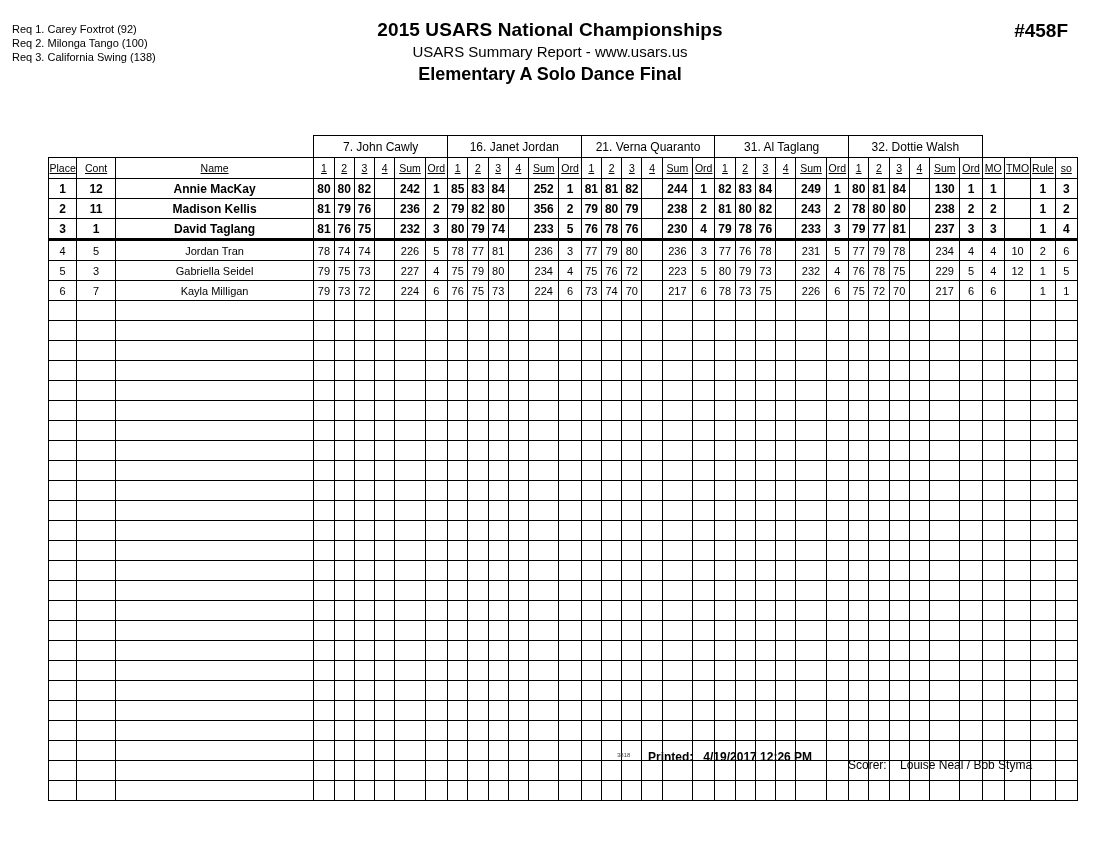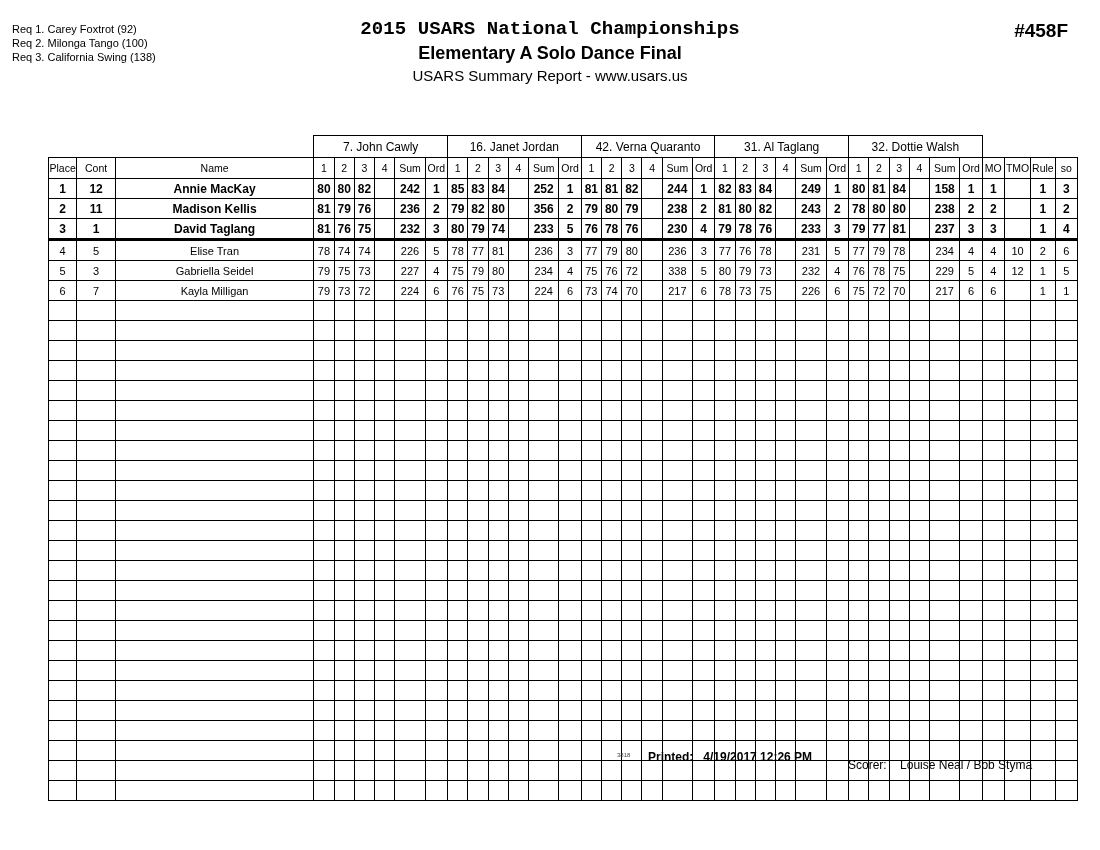--- a/index.html
+++ b/index.html
@@ -33,21 +33,20 @@
     left: 0;
     top: 18px;
     width: 1100px;
     text-align: center;
   }
   #meet-title {
     font-size: 19px;
     font-weight: bold;
     line-height: 23px;
     letter-spacing: 0.1px;
-    font-family: Liberation Mono, monospace;
   }
   #venue-line {
     font-size: 15px;
     line-height: 20px;
   }
   #event-title {
     font-size: 18px;
     font-weight: bold;
     line-height: 24px;
   }
@@ -104,20 +103,21 @@
     border-right: 1px solid #000;
   }
   td.nobox {
     border: none !important;
   }
 
   
   tr.colhead td {
     height: 20px;
     font-size: 10.5px;
+    text-decoration: underline;
   }
   td.h-left {
     text-align: left;
     padding-left: 5px;
   }
 
   
   td.ord {
     border-left: 3px solid #000;
     border-right: 3px solid #000;
@@ -170,22 +170,22 @@
 <body>
 
 <div id="req-block">
   <span class="req-line">Req  1.   Carey Foxtrot (92)</span>
   <span class="req-line">Req  2.   Milonga Tango (100)</span>
   <span class="req-line">Req  3.   California Swing (138)</span>
 </div>
 
 <div id="title-block">
   <div id="meet-title">2015 USARS National Championships</div>
+  <div id="report-line">USARS Summary Report - www.usars.us</div>
   <div id="event-title">Elementary A Solo Dance Final</div>
-  <div id="report-line">USARS Summary Report - www.usars.us</div>
 </div>
 
 <div id="event-code">#458F</div>
 
 <div id="sheet">
   <table class="grid">
     <colgroup>
       <col style="width:28px">
         <col style="width:38px">
         <col style="width:196px">
@@ -222,21 +222,21 @@
       <col style="width:22px">
         <col style="width:26px">
         <col style="width:24px">
         <col style="width:22px">
     </colgroup>
     <tbody id="table-body">
         <tr class="judge-banner">
           <td class="nobox" colspan="3"></td>
           <td class="jbanner" colspan="6">7.   John Cawly</td>
           <td class="jbanner" colspan="6">16.   Janet Jordan</td>
-          <td class="jbanner" colspan="6">42.   Verna Quaranto</td>
+          <td class="jbanner" colspan="6">21.   Verna Quaranto</td>
           <td class="jbanner" colspan="6">31.   Al Taglang</td>
           <td class="jbanner" colspan="6">32.   Dottie Walsh</td>
           <td class="nobox" colspan="4"></td>
         </tr>
         <tr class="colhead">
           <td>Place</td>
           <td>Cont</td>
           <td class="h-left">Name</td>
           <td>1</td>
           <td>2</td>
@@ -298,21 +298,21 @@
           <td>82</td>
           <td>83</td>
           <td>84</td>
           <td></td>
           <td>249</td>
           <td class="ord">1</td>
           <td>80</td>
           <td>81</td>
           <td>84</td>
           <td></td>
-          <td>158</td>
+          <td>130</td>
           <td class="ord">1</td>
           <td>1</td>
           <td></td>
           <td>1</td>
           <td>3</td>
         </tr>
         <tr class="data-row medal">
           <td>2</td>
           <td>11</td>
           <td class="nm">Madison Kellis</td>
@@ -386,21 +386,21 @@
           <td>237</td>
           <td class="ord">3</td>
           <td>3</td>
           <td></td>
           <td>1</td>
           <td>4</td>
         </tr>
         <tr class="data-row">
           <td>4</td>
           <td>5</td>
-          <td class="nm">Elise Tran</td>
+          <td class="nm">Jordan Tran</td>
           <td>78</td>
           <td>74</td>
           <td>74</td>
           <td></td>
           <td>226</td>
           <td class="ord">5</td>
           <td>78</td>
           <td>77</td>
           <td>81</td>
           <td></td>
@@ -442,21 +442,21 @@
           <td>75</td>
           <td>79</td>
           <td>80</td>
           <td></td>
           <td>234</td>
           <td class="ord">4</td>
           <td>75</td>
           <td>76</td>
           <td>72</td>
           <td></td>
-          <td>338</td>
+          <td>223</td>
           <td class="ord">5</td>
           <td>80</td>
           <td>79</td>
           <td>73</td>
           <td></td>
           <td>232</td>
           <td class="ord">4</td>
           <td>76</td>
           <td>78</td>
           <td>75</td>

